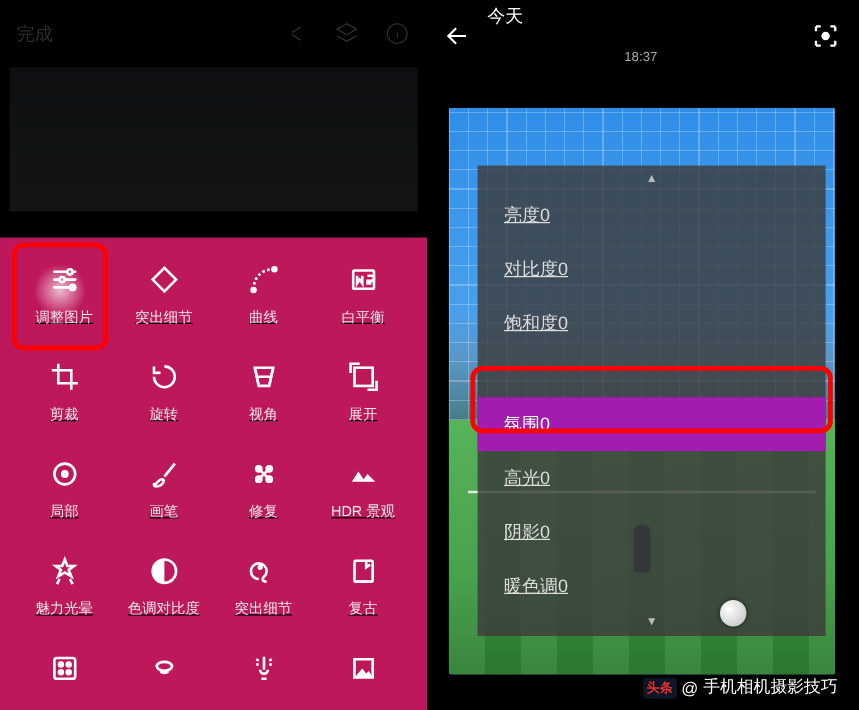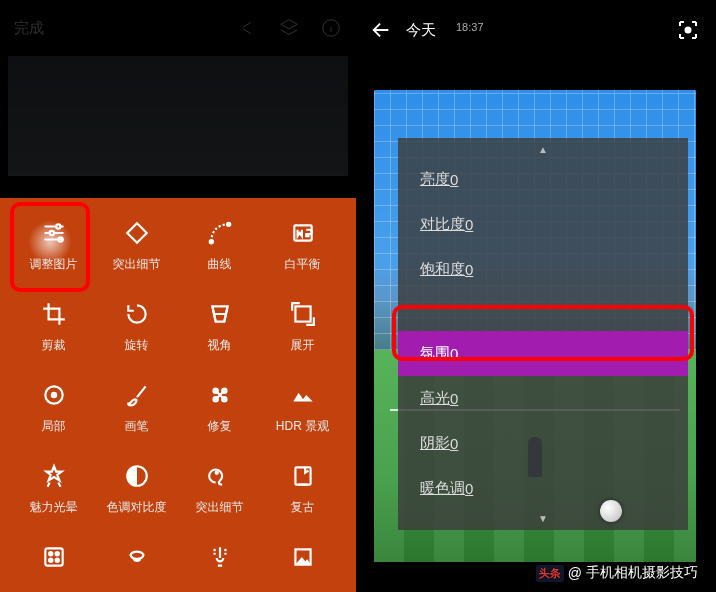--- a/index.html
+++ b/index.html
@@ -31,22 +31,23 @@
     position:relative; overflow:hidden;
     filter: brightness(0.35);
   }
 
   
   .dim { position:absolute; inset:0; background:rgba(0,0,0,0.55); pointer-events:none; }
 
   
   .tool-panel {
     position:absolute; left:0; right:0; bottom:0; top:198px;
-    background:#c2410c;
+    background:#be185d;
     padding: 20px 12px 0 12px;
+    text-decoration: underline;
   }
   .tool-grid {
     display:grid; grid-template-columns: repeat(4, 1fr);
     row-gap: 26px;
   }
   .tool {
     display:flex; flex-direction:column; align-items:center; gap:8px;
     color:#e8e8e8; font-size:12px; cursor:pointer;
   }
   .tool .ic { width:30px; height:30px; display:flex; align-items:center; justify-content:center; }
@@ -58,21 +59,21 @@
     pointer-events:none;
   }
   .rb1 { left:10px; top:202px; width:80px; height:90px; }
 
   
   .right-top {
     height:60px; display:flex; align-items:center; padding:0 14px;
     color:#fff; gap:14px;
   }
   .right-top .back { width:22px; height:22px; display:flex; align-items:center; justify-content:center; cursor:pointer;}
-  .right-top .meta { flex:1; display:flex; flex-direction:row; line-height:1.15;gap:20px; }
+  .right-top .meta { flex:1; display:flex; flex-direction:column; line-height:1.15;gap:20px; }
   .right-top .t1 { font-size:15px; font-weight:500; }
   .right-top .t2 { font-size:11px; color:#aaa;text-align:center; }
   .right-top .round { width:24px; height:24px; }
 
   
   .right-img {
     position:absolute; top:90px; bottom:30px; left:18px; right:18px;
     border-radius:2px; overflow:hidden;
     background:
       linear-gradient(180deg, #2d8be6 0%, #4aa3ef 45%, #6ab9f2 46%, #6ab9f2 47%),

